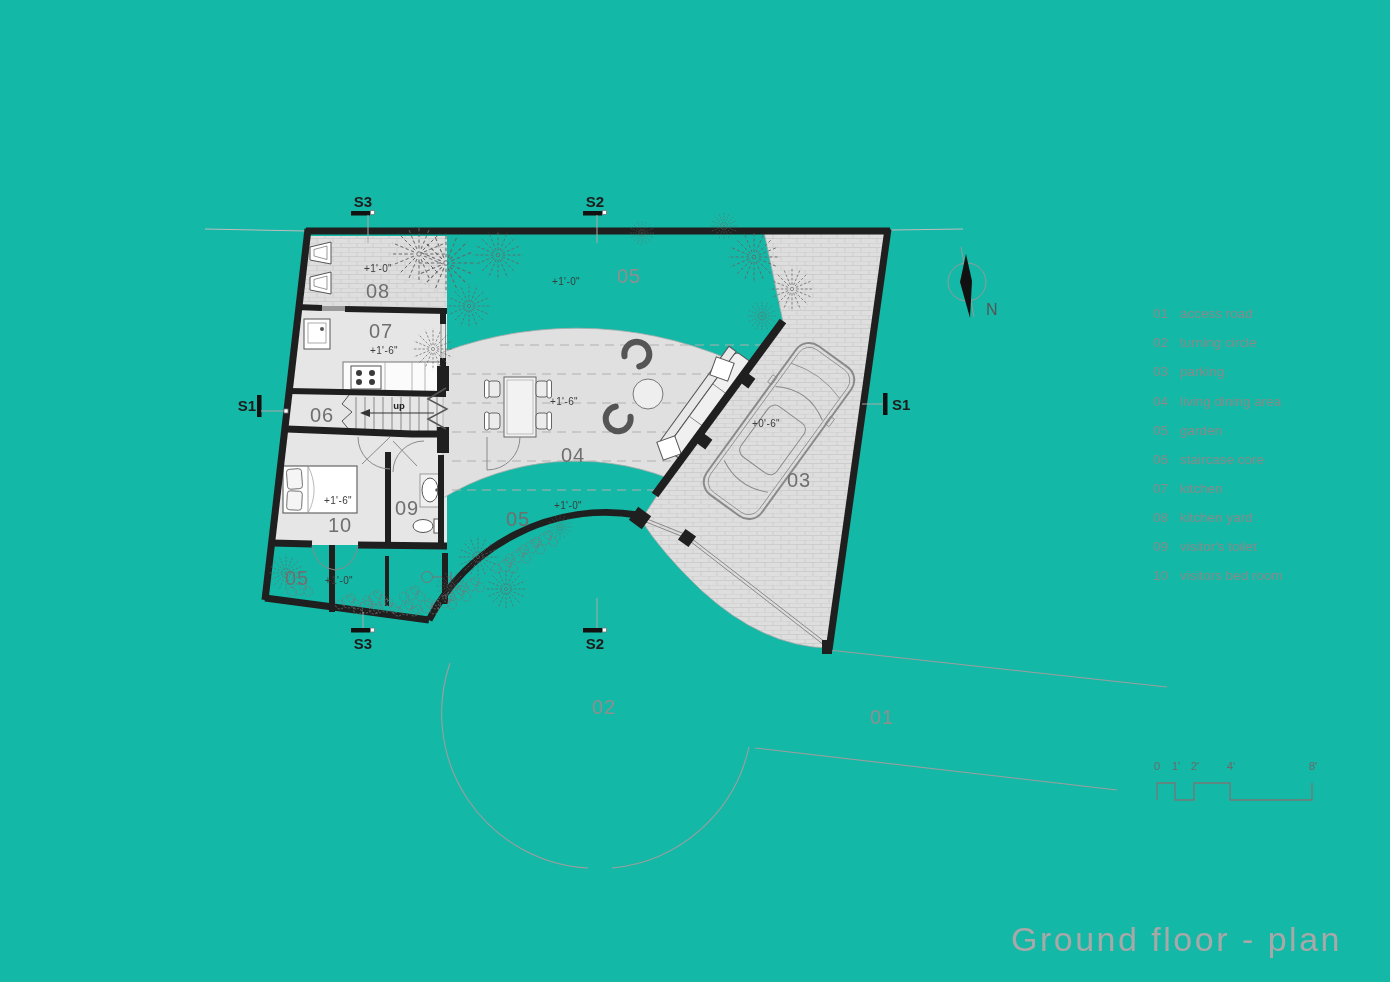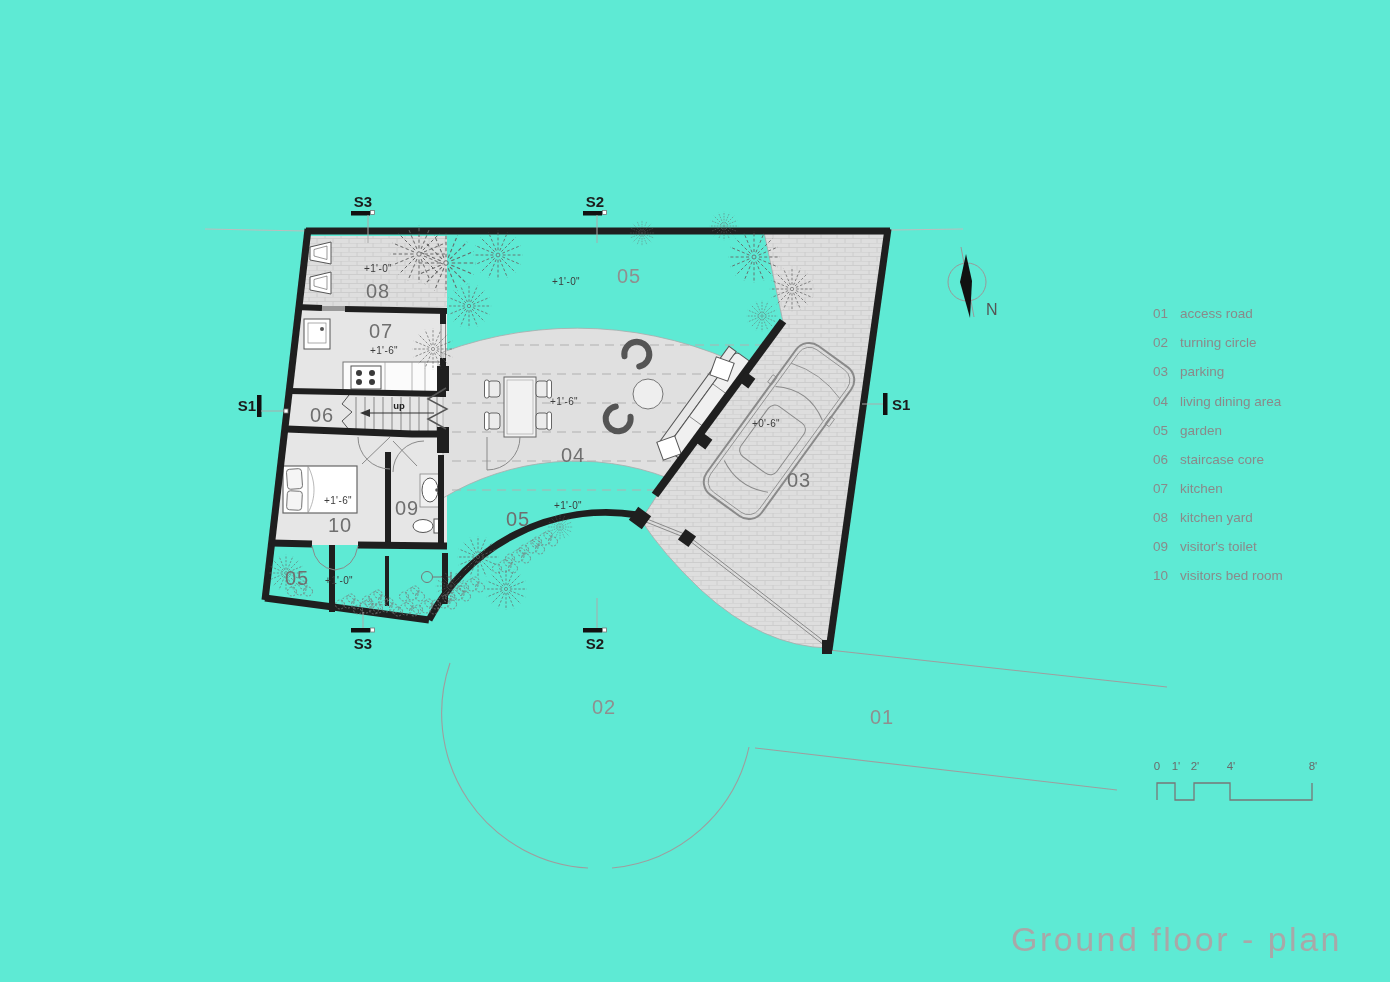--- a/index.html
+++ b/index.html
@@ -1,16 +1,16 @@
 <!DOCTYPE html>
 <html><head>
 <meta charset="utf-8">
 <style>
   html,body{margin:0;padding:0;background:#ffffff;}
-  .page{position:relative;width:1390px;height:982px;background:#5eead4;overflow:hidden;
+  .page{position:relative;width:1390px;height:982px;background:#14b8a6;overflow:hidden;
         font-family:"Liberation Sans",sans-serif;}
   svg text{font-family:"Liberation Sans",sans-serif;}
   .num{font-size:20px;fill:#6f6f6f;letter-spacing:1px;}
   .num-light{font-size:20px;fill:#8f8f8f;letter-spacing:1px;}
   .elev{font-size:10px;fill:#3c3c3c;letter-spacing:.4px;}
   .sec{font-size:15px;fill:#1c1c1c;font-weight:700;}
   .leg-n{font-size:13.5px;fill:#8a8a8a;}
   .leg-t{font-size:13.5px;fill:#8a8a8a;}
   .scale-t{font-size:11.5px;fill:#6a6a6a;}
   .north-t{font-size:16px;fill:#555;}

